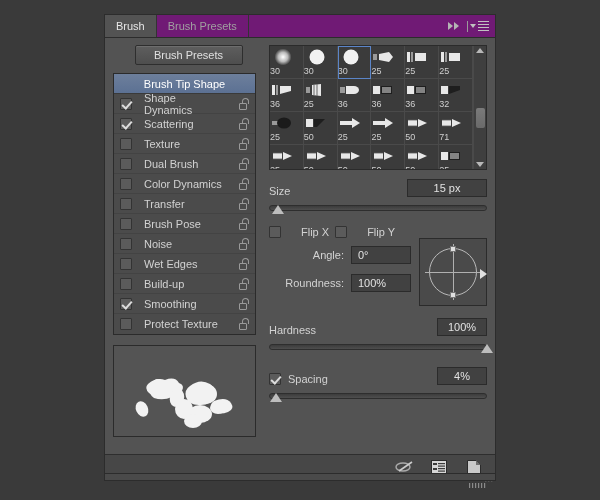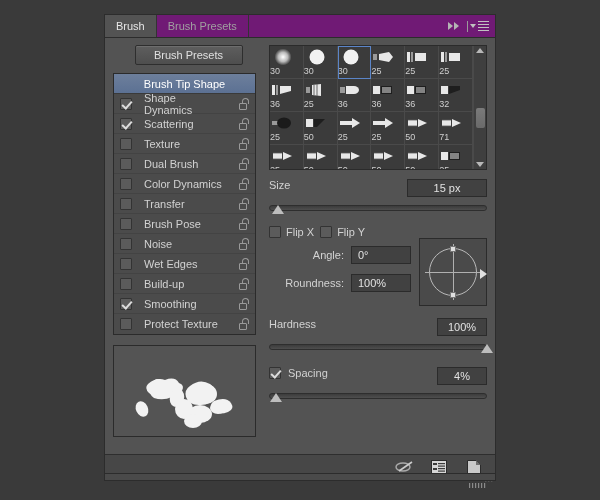--- a/index.html
+++ b/index.html
@@ -215,21 +215,21 @@
   .sbar .thumbbar {
     position: absolute;
     top: 62px; left: 2px;
     width: 9px; height: 20px;
     background: linear-gradient(#7a7a7a, #6a6a6a);
     border-radius: 2px;
   }
 
   
   .ctrl-row {
-    display: flex; align-items: flex-start;
+    display: flex; align-items: flex-end;
     margin-top: 9px;
   }
   .ctrl-label {
     font-size: 11px; color: #d2d2d2;
   }
   .numfield {
     height: 18px;
     background: #414141;
     border: 1px solid #2b2b2b;
     color: #e2e2e2;
@@ -257,21 +257,21 @@
     border-left: 6px solid transparent;
     border-right: 6px solid transparent;
     border-bottom: 9px solid #bdbdbd;
     margin-left: -6px;
   }
 
   .flip-row {
     display: flex; align-items: center;
     gap: 6px; margin-top: 12px;
   }
-  .flip-item { display: flex; align-items: center; gap: 5px; }
+  .flip-item { display: flex; align-items: center; gap: 20px; }
   .flip-item .t { font-size: 11px; color: #d2d2d2; }
 
   .angle-block {
     display: flex;
     margin-top: 0px;
   }
   .angle-fields { flex: 1; padding-top: 8px; }
   .af-row {
     display: flex; align-items: center; justify-content: flex-end;
     gap: 7px; margin-bottom: 10px;

